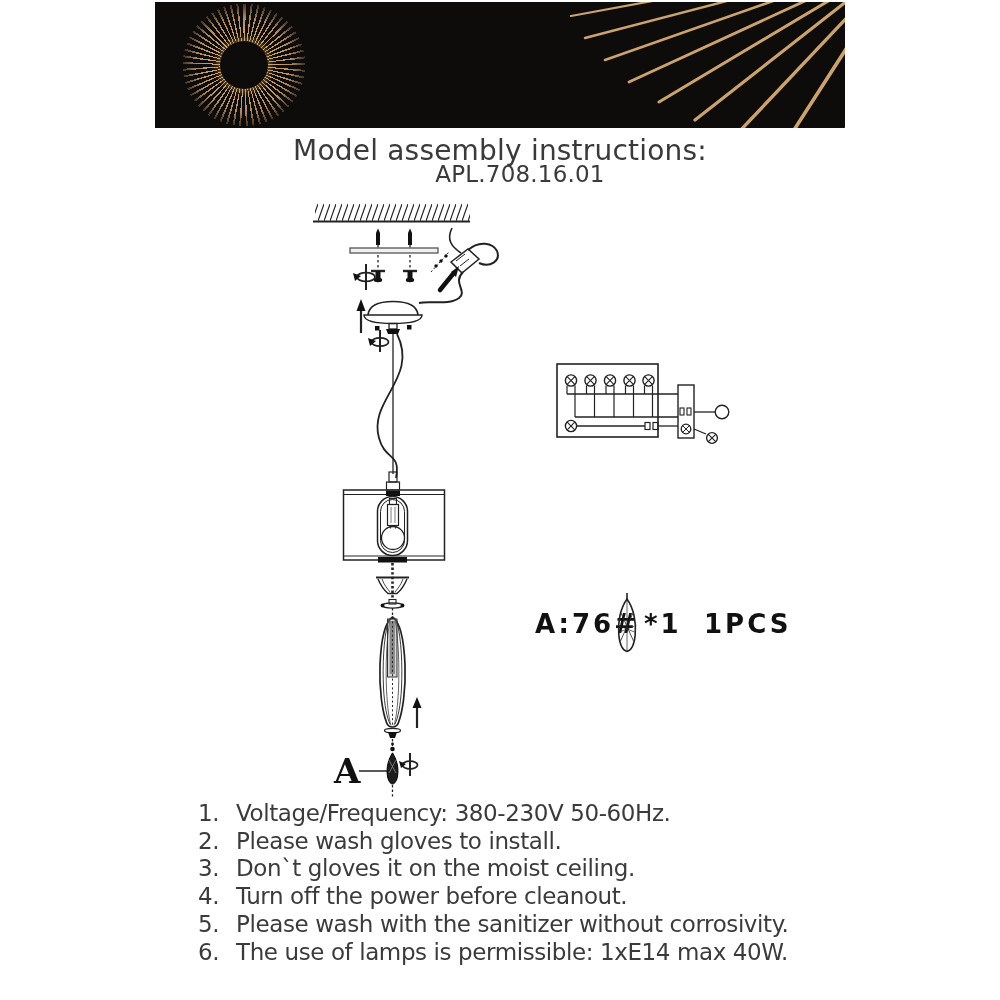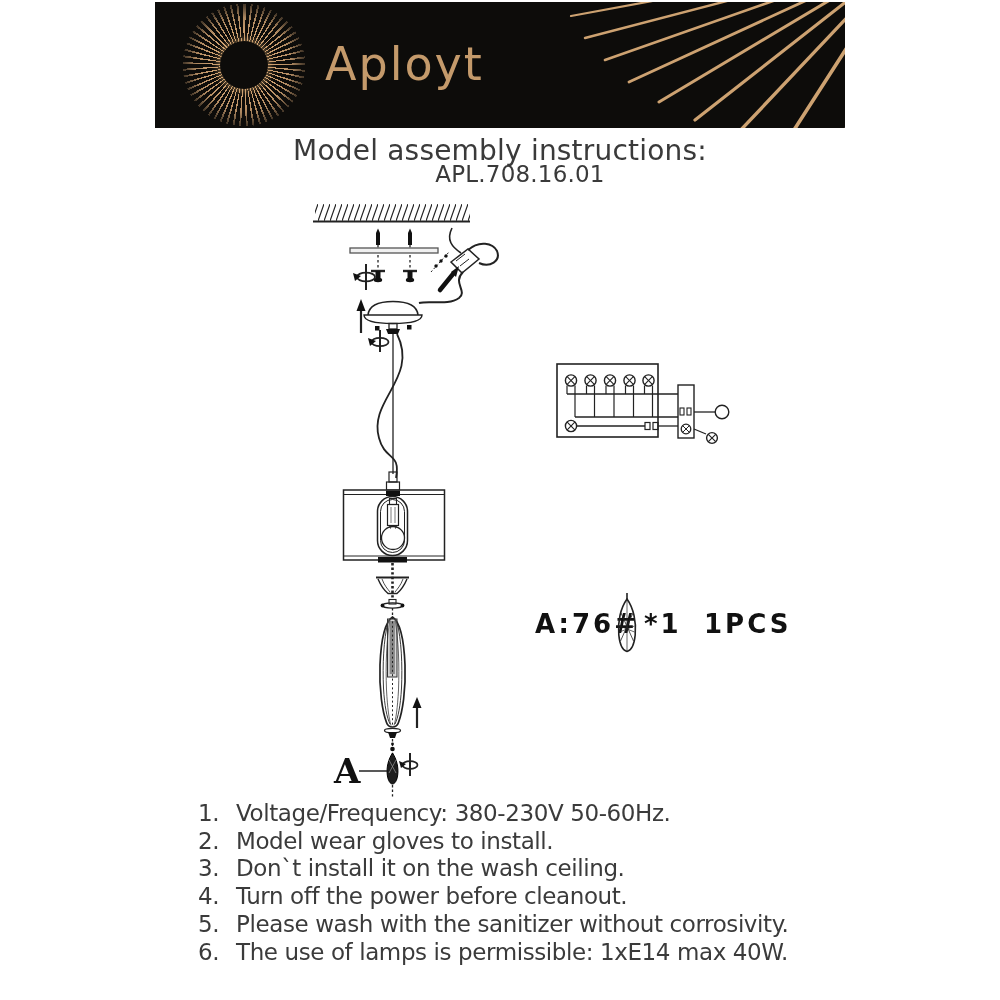--- a/index.html
+++ b/index.html
@@ -48,21 +48,20 @@
   .instr-num{width:38px;flex:0 0 38px;}
   .instr-text{flex:1;}
 </style>
 </head>
 <body>
 
 <div class="abs header">
   <div class="abs sunburst"></div>
   <div class="abs sunburst-fade"></div>
   <div class="abs sunburst-core"></div>
-  <div class="abs brand">Aployt</div>
   <svg class="abs rays" width="690" height="126" viewBox="0 0 690 126">
     <g stroke="#cda271" stroke-linecap="round" fill="none">
       <line x1="752" y1="-48" x2="408" y2="-6" stroke-width="2"></line>
       <line x1="752" y1="-48" x2="416" y2="14" stroke-width="2.2"></line>
       <line x1="752" y1="-48" x2="430" y2="36" stroke-width="2.4"></line>
       <line x1="752" y1="-48" x2="450" y2="58" stroke-width="2.6"></line>
       <line x1="752" y1="-48" x2="474" y2="80" stroke-width="2.8"></line>
       <line x1="752" y1="-48" x2="504" y2="100" stroke-width="3"></line>
       <line x1="752" y1="-48" x2="540" y2="118" stroke-width="3.2"></line>
       <line x1="752" y1="-48" x2="582" y2="132" stroke-width="3.4"></line>
@@ -310,25 +309,25 @@
   </g>
 </svg>
 
 <div class="abs instructions">
   <div class="instr-row">
     <span class="instr-num">1.</span>
     <span class="instr-text">Voltage/Frequency: 380-230V 50-60Hz.</span>
   </div>
   <div class="instr-row">
     <span class="instr-num">2.</span>
-    <span class="instr-text">Model wear gloves to install.</span>
+    <span class="instr-text">Please wash gloves to install.</span>
   </div>
   <div class="instr-row">
     <span class="instr-num">3.</span>
-    <span class="instr-text">Don`t install it on the wash ceiling.</span>
+    <span class="instr-text">Don`t gloves it on the moist ceiling.</span>
   </div>
   <div class="instr-row">
     <span class="instr-num">4.</span>
     <span class="instr-text">Turn off the power before cleanout.</span>
   </div>
   <div class="instr-row">
     <span class="instr-num">5.</span>
     <span class="instr-text">Please wash with the sanitizer without corrosivity.</span>
   </div>
   <div class="instr-row">

